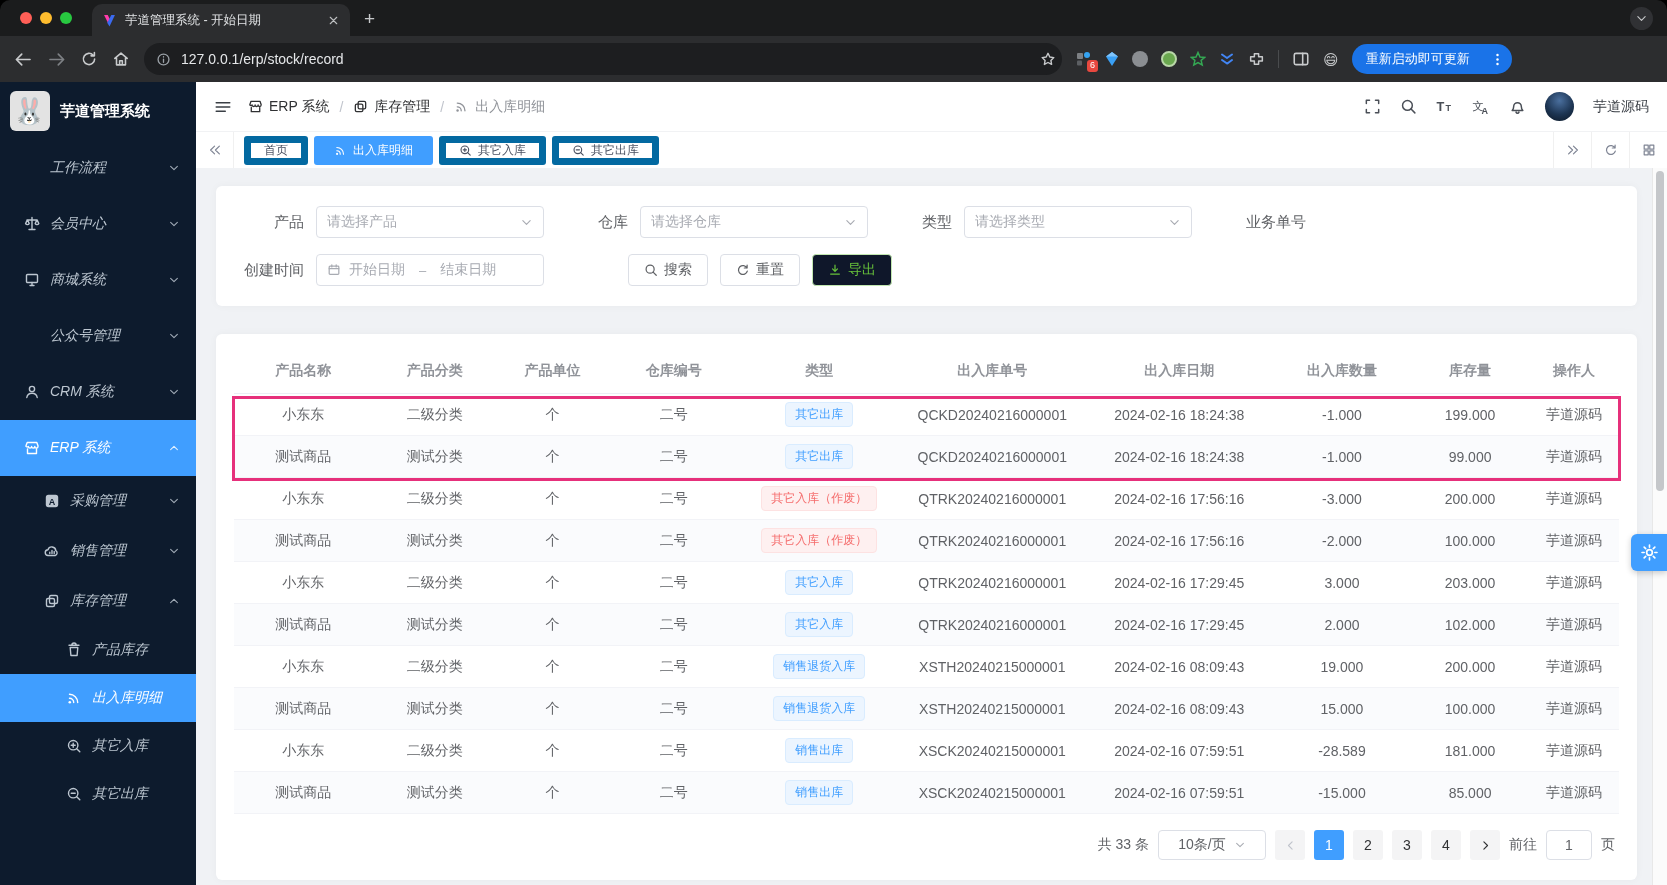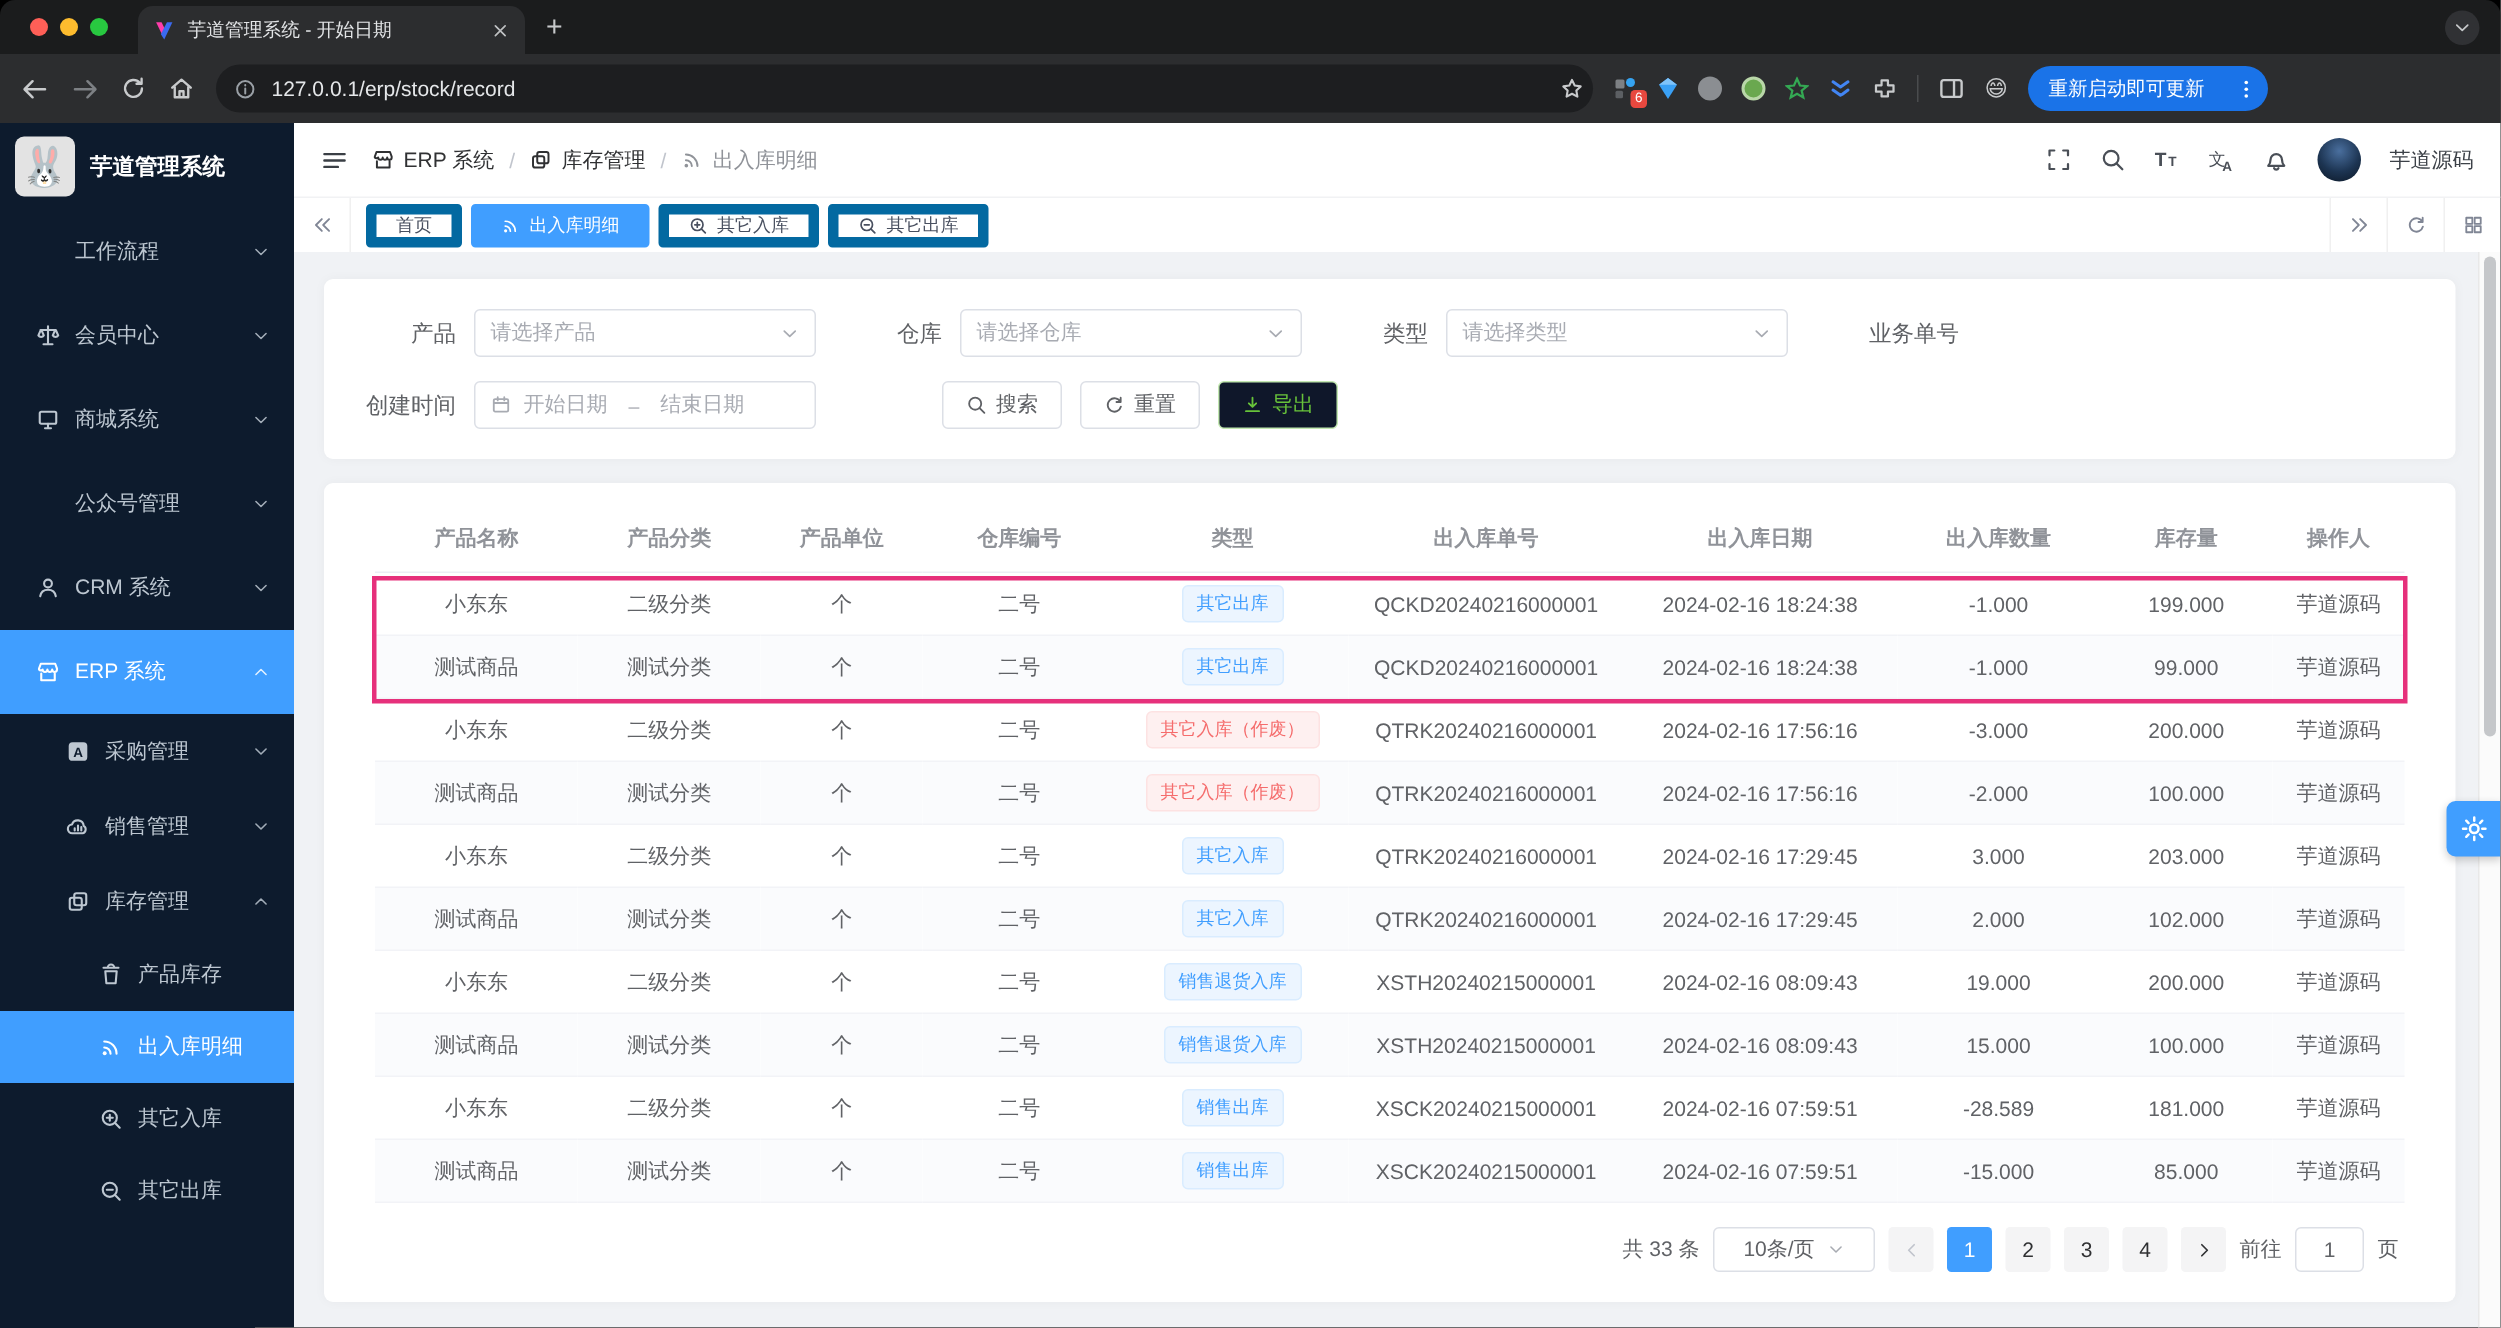--- a/index.html
+++ b/index.html
@@ -30,21 +30,21 @@
 .update-btn { background:#1a73e8; color:#fff; border-radius:15px; height:30px; display:flex; align-items:center; gap:20px; padding:0 7px 0 14px; font-size:13px; white-space:nowrap; cursor:pointer; }
 
 
 .app { flex:1; display:flex; background:#f0f2f5; min-height:0; }
 .sidebar { width:196px; background:#0d1b2d; flex:none; display:flex; flex-direction:column; overflow:hidden; }
 .logo-row { height:58px; display:flex; align-items:center; padding:0 10px; gap:10px; flex:none; }
 .logo-av { width:40px; height:40px; border-radius:6px; background:#e3e3e3; display:flex; align-items:center; justify-content:center; font-size:26px; overflow:hidden; }
 .logo-title { color:#fff; font-size:15px; font-weight:bold; white-space:nowrap; }
 .menu { flex:1; }
 .menu-item { display:flex; align-items:center; height:56px; padding:0 16px 0 24px; color:#bdc7d1; font-size:14px; cursor:pointer; white-space:nowrap; }
-.menu-item .lbl { margin-left:10px; flex:1; }
+.menu-item .lbl { margin-left:10px; flex:1;font-style:italic; }
 .menu-item .chev { color:inherit; opacity:.85; }
 .menu-item.lvl1 { height:50px; padding-left:44px; }
 .menu-item.lvl2 { height:48px; padding-left:66px; }
 .menu-item.active { background:#409eff; color:#fff; }
 .ic-spacer { width:16px; height:16px; display:inline-block; }
 
 .main { flex:1; display:flex; flex-direction:column; position:relative; min-width:0; }
 .topbar { height:50px; background:#fff; display:flex; align-items:center; padding:0 18px; gap:16px; border-bottom:1px solid #f1f2f4; flex:none; }
 .crumbs { display:flex; align-items:center; font-size:14px; color:#303133; }
 .crumb { display:flex; align-items:center; gap:6px; }
@@ -74,21 +74,21 @@
 .placeholder { color:#a8abb2; font-size:14px; flex:1; white-space:nowrap; }
 .sel-chev { color:#a8abb2; }
 .input input { border:none; outline:none; width:100%; font-size:14px; color:#606266; font-family:inherit; }
 .input input::placeholder { color:#a8abb2; }
 .daterange .dr-sep { color:#a8abb2; font-size:13px; margin:0 6px; }
 .cal-ic { color:#a8abb2; display:flex; }
 .btns { display:flex; gap:12px; margin-left:30px; }
 .btn { height:32px; padding:0 15px; border:1px solid #dcdfe6; border-radius:4px; background:#fff; color:#606266; font-size:14px; display:flex; align-items:center; gap:6px; cursor:pointer; white-space:nowrap; }
 .btn.export { color:#67c23a; background:#0f172a; border-color:#c2e7b0; }
 
-.table-card { margin-top:16px; padding:14px 34px 10px; }
+.table-card { margin-top:28px; padding:14px 18px 10px; }
 .tbl-wrap { position:relative; }
 table { width:100%; border-collapse:collapse; table-layout:fixed; }
 th { color:#909399; font-weight:bold; font-size:14px; padding:14px 4px 13px; border-bottom:1px solid #ebeef5; white-space:nowrap; text-align:center; }
 td { color:#606266; font-size:14px; height:42px; padding:0 4px; border-bottom:1px solid #f2f3f7; text-align:center; white-space:nowrap; overflow:hidden; }
 tr.striped td { background:#fafbfd; }
 th:nth-child(1),td:nth-child(1){width:10%;} th:nth-child(2),td:nth-child(2){width:9%;}
 th:nth-child(3),td:nth-child(3){width:8%;} th:nth-child(4),td:nth-child(4){width:9.5%;}
 th:nth-child(5),td:nth-child(5){width:11.5%;} th:nth-child(6),td:nth-child(6){width:13.5%;}
 th:nth-child(7),td:nth-child(7){width:13.5%;} th:nth-child(8),td:nth-child(8){width:10%;}
 th:nth-child(9),td:nth-child(9){width:8.5%;} th:nth-child(10),td:nth-child(10){width:6.5%;}

